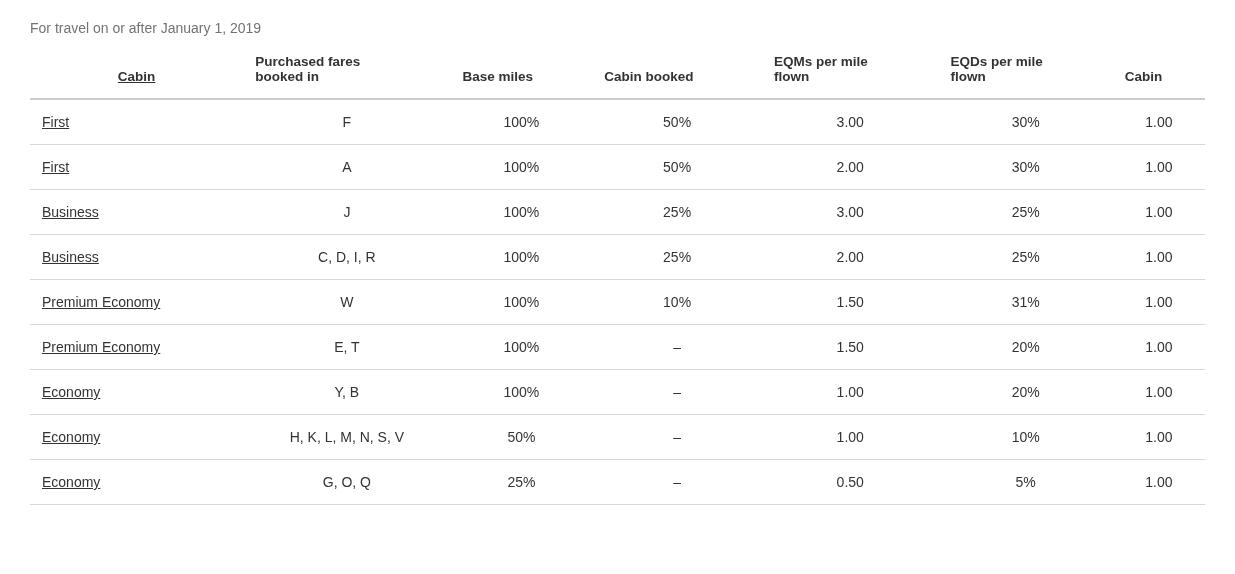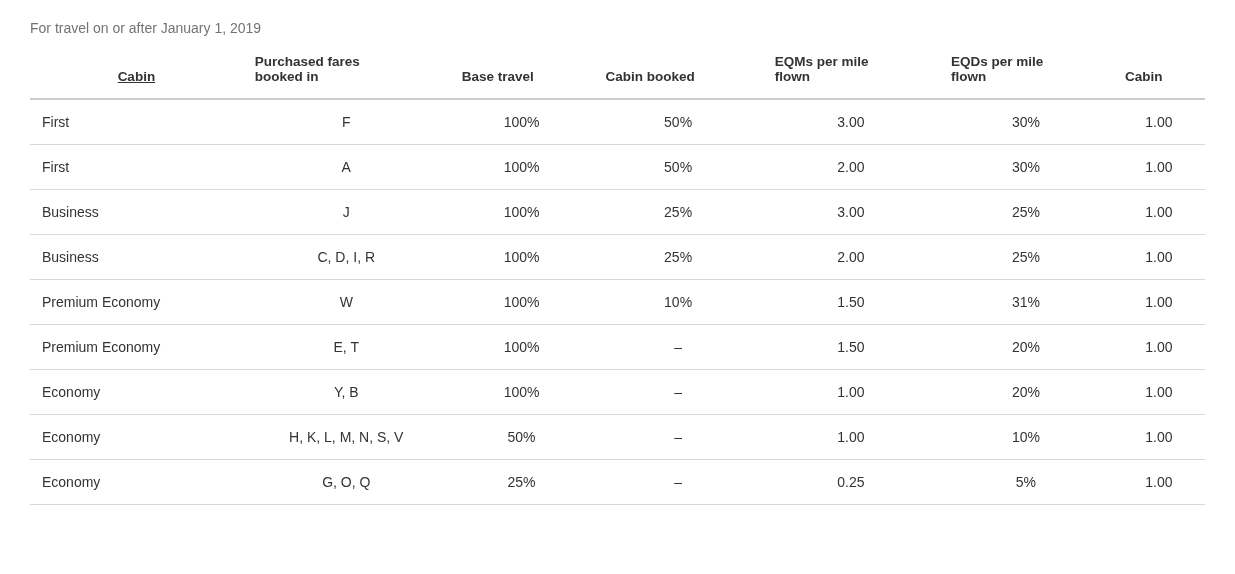--- a/index.html
+++ b/index.html
@@ -52,33 +52,34 @@
 
     tbody td {
       padding: 14px 12px;
       text-align: center;
       font-size: 14px;
       color: #333;
     }
 
     tbody td.col-cabin {
       text-align: left;
+      text-decoration: underline;
     }
   </style>
 </head>
 <body>
 
 <p class="page-subtitle">For travel on or after January 1, 2019</p>
 
 <table>
   <thead>
     <tr>
       <th class="col-cabin">Cabin</th>
       <th>Purchased fares<br>booked in</th>
-      <th>Base travel</th>
+      <th>Base miles</th>
       <th>Cabin booked</th>
       <th>EQMs per mile<br>flown</th>
       <th>EQDs per mile<br>flown</th>
       <th>Cabin</th>
     </tr>
   </thead>
   <tbody id="table-body">
   <tr>
         <td class="col-cabin">First</td>
         <td>F</td>
@@ -149,18 +150,18 @@
         <td>–</td>
         <td>1.00</td>
         <td>10%</td>
         <td>1.00</td>
       </tr>
       <tr>
         <td class="col-cabin">Economy</td>
         <td>G, O, Q</td>
         <td>25%</td>
         <td>–</td>
-        <td>0.25</td>
+        <td>0.50</td>
         <td>5%</td>
         <td>1.00</td>
       </tr>
     </tbody>
 </table>
 
 </body></html>

